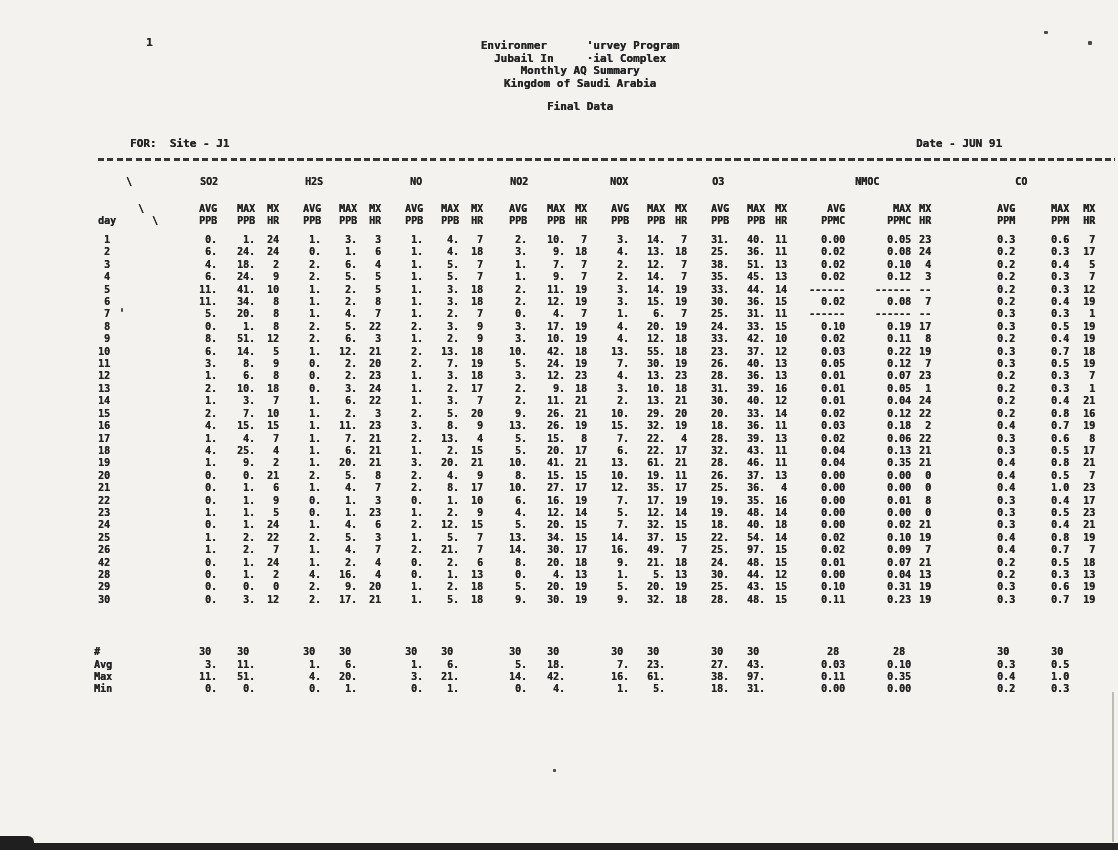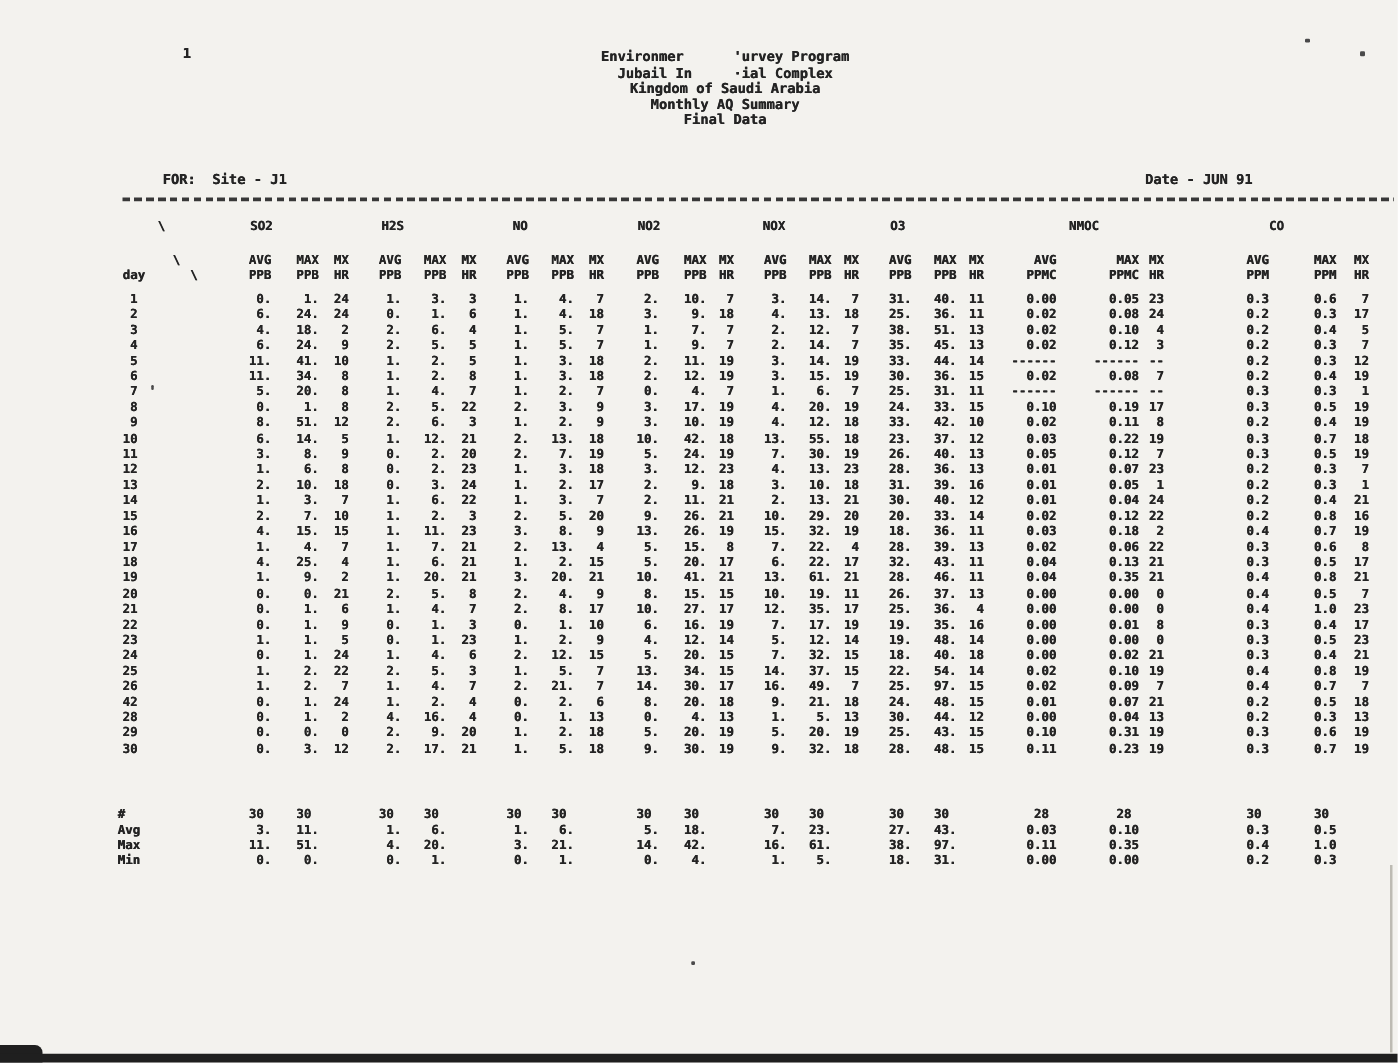--- a/index.html
+++ b/index.html
@@ -8,21 +8,21 @@
     background:#ffffff;
     font-family:"DejaVu Sans Mono","Liberation Mono",monospace;
   }
   .page{
     position:absolute;inset:0;background:#f3f2ee;color:#242424;
   }
   .ink{color:#242424;font-weight:700;text-shadow:0.3px 0 0 currentColor;}
   .page-number{position:absolute;top:36px;left:146px;font-size:11px;}
   .doc-header{position:absolute;top:40px;left:140px;width:880px;text-align:center;font-size:11px;line-height:12.6px;}
   .doc-header div{white-space:pre;text-align:center;}
-  .doc-subtitle{}
+  .doc-subtitle{margin-top:11px;}
   .for-row{position:absolute;top:137px;left:130px;right:116px;display:flex;justify-content:space-between;font-size:11px;white-space:pre;}
   .dashline{
     position:absolute;top:158px;left:98px;right:3px;height:3px;
     background:repeating-linear-gradient(90deg,#383838 0 6px,transparent 6px 9.5px);
   }
   table{border-collapse:collapse;table-layout:fixed;position:absolute;left:78px;top:176px;width:1018px;}
   td{padding:0;font-size:10px;line-height:12.4px;white-space:pre;overflow:visible;font-weight:700;text-shadow:0.3px 0 0 currentColor;color:#242424;}
   td.num{text-align:right;padding-right:1px;}
   td.sumnum{padding-right:7px;}
   td.day{text-align:right;padding-right:2px;}
@@ -45,22 +45,22 @@
 </head>
 <body>
 
 <div class="page">
 
   <div class="page-number ink">1</div>
 
   <div class="doc-header ink">
     <div>Environmer      'urvey Program</div>
     <div>Jubail In     ·ial Complex</div>
+    <div>Monthly AQ Summary</div>
     <div>Kingdom of Saudi Arabia</div>
-    <div>Monthly AQ Summary</div>
     <div class="doc-subtitle">Final Data</div>
   </div>
 
   <div class="for-row ink">
     <span>FOR:  Site - J1</span>
     <span>Date - JUN 91</span>
   </div>
 
   <div class="dashline"></div>
 

